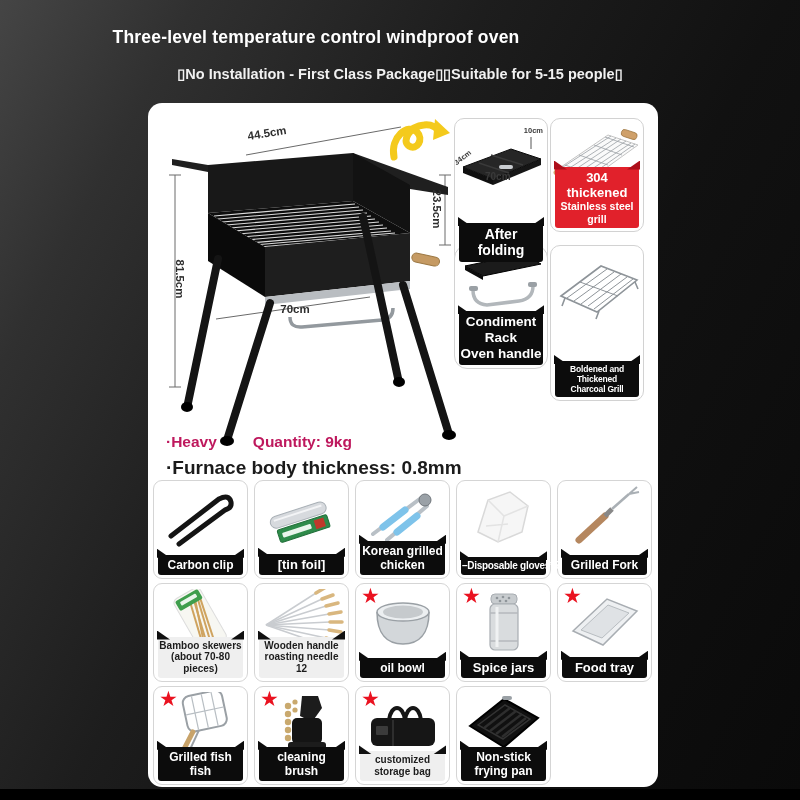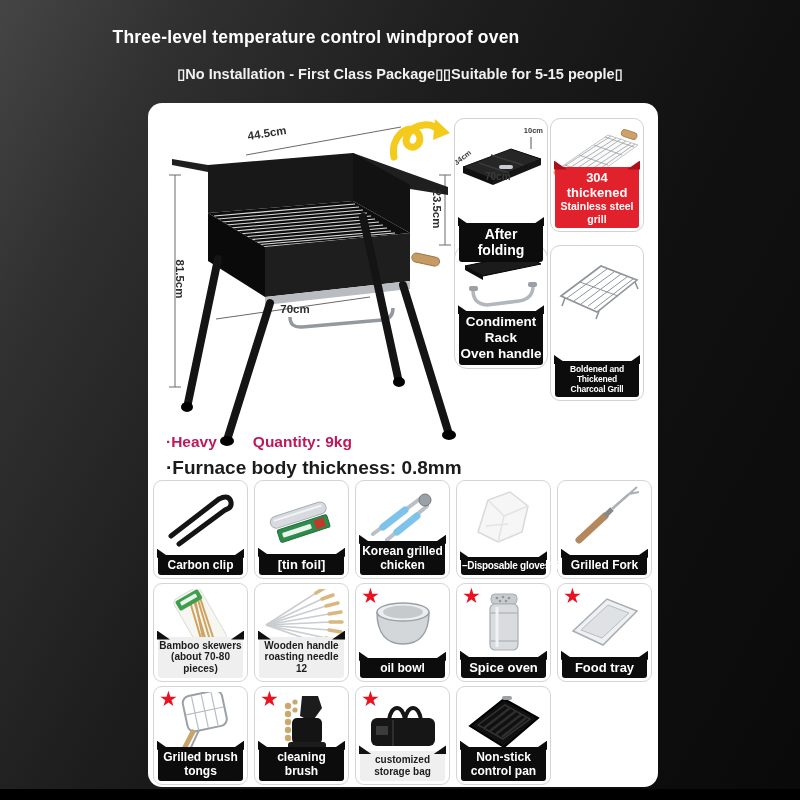--- a/index.html
+++ b/index.html
@@ -342,21 +342,21 @@
               <circle cx="39" cy="8" r="1.3"></circle>
               <circle cx="45" cy="9" r="1.3"></circle>
             <circle cx="36" cy="12" r="1.3"></circle>
               <circle cx="42" cy="12" r="1.3"></circle>
           </g>
           <rect x="26" y="15" width="28" height="46" rx="5" fill="#d9dcde" stroke="#a8adb2" stroke-width="1.2"></rect>
           <line x1="26" y1="24" x2="54" y2="24" stroke="#b5b9bd" stroke-width="1.5"></line>
           <line x1="26" y1="52" x2="54" y2="52" stroke="#b5b9bd" stroke-width="1.5"></line>
           <line x1="33" y1="18" x2="33" y2="58" stroke="#f0f2f3" stroke-width="3"></line>
         </svg>
-        <div class="ribbon lab-13">Spice oven</div>
+        <div class="ribbon lab-13">Spice jars</div>
       </div>
 
       <div class="acell">
         <span class="star">★</span>
         <svg class="icon" width="80" height="62" viewBox="0 0 80 62">
           <polygon points="8,42 42,10 72,22 38,56" fill="#eef0f2" stroke="#a8adb2" stroke-width="1.5"></polygon>
           <polygon points="16,41 43,16 64,24 37,49" fill="#dfe2e5" stroke="#b8bdc1" stroke-width="1"></polygon>
         </svg>
         <div class="ribbon lab-13">Food tray</div>
       </div>
@@ -367,21 +367,21 @@
           <g transform="rotate(-12 40 30)">
             <rect x="26" y="2" width="40" height="36" rx="7" fill="none" stroke="#9aa0a5" stroke-width="2"></rect>
             <line x1="36" y1="3" x2="36" y2="37" stroke="#b8bec3" stroke-width="1.2"></line>
             <line x1="46" y1="3" x2="46" y2="37" stroke="#b8bec3" stroke-width="1.2"></line>
             <line x1="56" y1="3" x2="56" y2="37" stroke="#b8bec3" stroke-width="1.2"></line>
             <line x1="27" y1="20" x2="65" y2="20" stroke="#b8bec3" stroke-width="1.2"></line>
             <line x1="30" y1="38" x2="12" y2="60" stroke="#c8a36a" stroke-width="5" stroke-linecap="round"></line>
             <line x1="36" y1="38" x2="18" y2="62" stroke="#9aa0a5" stroke-width="2"></line>
           </g>
         </svg>
-        <div class="ribbon lab-12">Grilled brush tongs</div>
+        <div class="ribbon lab-12">Grilled fish fish</div>
       </div>
 
       <div class="acell">
         <span class="star">★</span>
         <svg class="icon" width="80" height="64" viewBox="0 0 80 64">
           <path d="M40,4 L56,4 L60,16 L50,30 L38,24 Z" fill="#1c1c1c"></path>
           <rect x="30" y="26" width="30" height="26" rx="5" fill="#141414"></rect>
           <rect x="26" y="50" width="38" height="8" rx="3" fill="#1c1c1c"></rect>
           <g fill="#c9a96e">
             <circle cx="26" cy="14" r="3.2"></circle>
@@ -412,21 +412,21 @@
           <polygon points="6,34 40,7 74,26 40,55" fill="#101010" stroke="#000" stroke-width="2"></polygon>
           <polygon points="14,33 41,13 66,27 39,47" fill="none" stroke="#333" stroke-width="1.5"></polygon>
           <g stroke="#2e2e2e" stroke-width="2.5">
             <line x1="20" y1="36" x2="46" y2="16"></line>
               <line x1="26" y1="39" x2="52" y2="19"></line>
             <line x1="32" y1="42" x2="58" y2="22"></line>
               <line x1="38" y1="45" x2="62" y2="26"></line>
           </g>
           <rect x="38" y="4" width="10" height="4" rx="2" fill="#9aa0a5"></rect>
         </svg>
-        <div class="ribbon lab-12">Non-stick control pan</div>
+        <div class="ribbon lab-12">Non-stick frying pan</div>
       </div>
 
 
     </div>
   </div>
 
   <div class="bottom-bar"></div>
 </div>
 
 </body></html>

